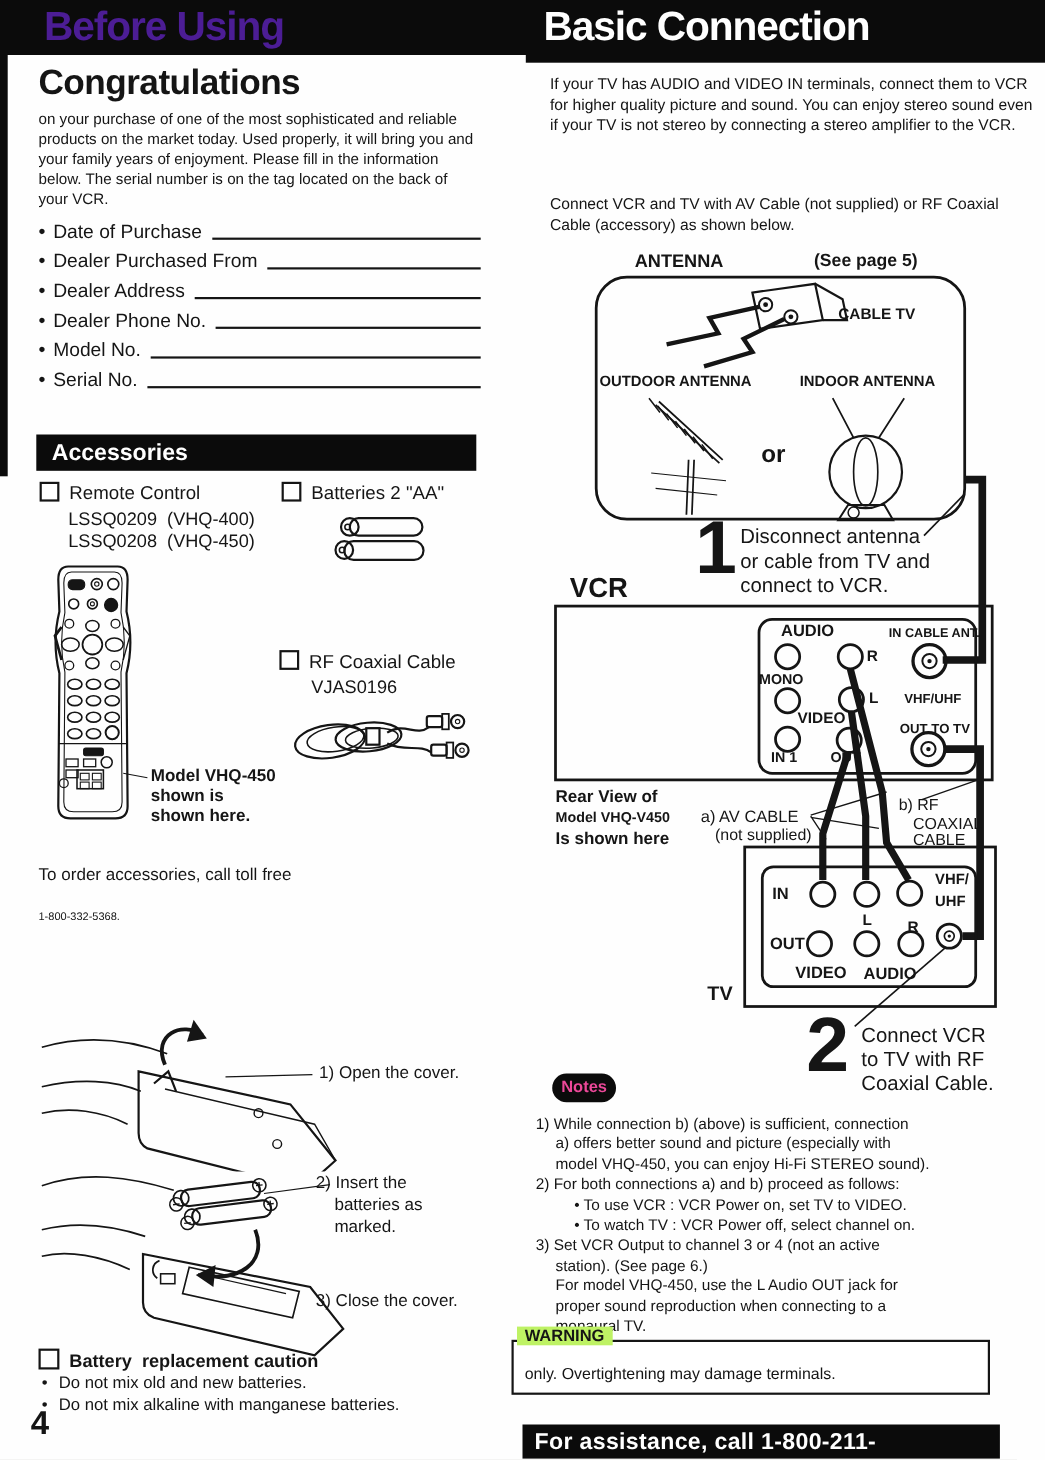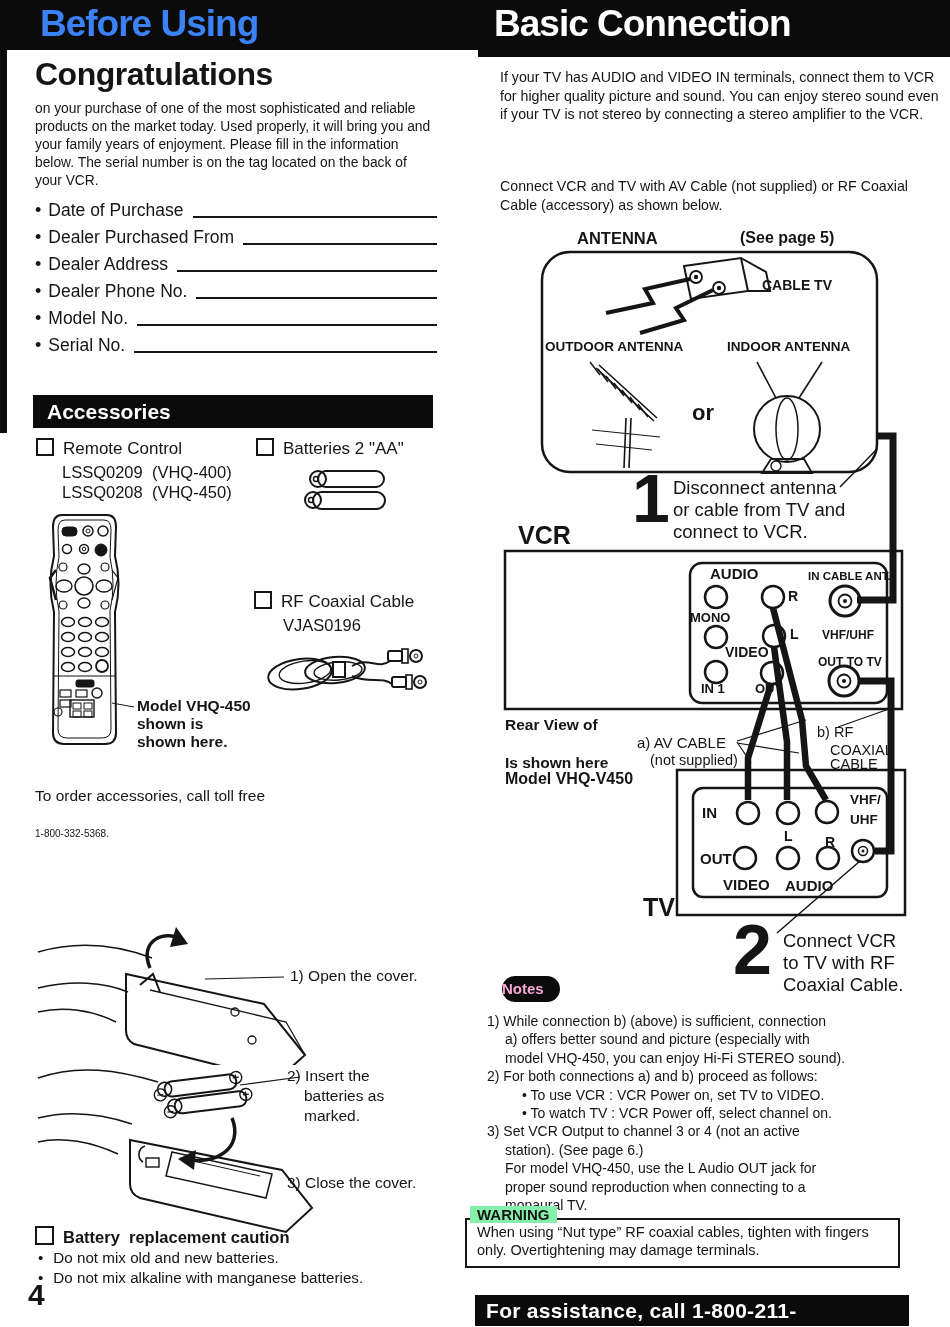--- a/index.html
+++ b/index.html
@@ -12,33 +12,33 @@
   .bar{position:absolute;background:#0b0b0b;color:#fff;font-weight:700;box-sizing:border-box;}
   .cb{display:inline-block;width:14px;height:14px;border:2.3px solid #151515;background:#fff;
       vertical-align:-2px;margin-right:9px;}
   .fillrow{position:absolute;left:0;right:0;display:flex;align-items:flex-end;height:24px;}
   .fillbullet{font-size:18px;margin-right:7px;line-height:20px;}
   .filllabel{font-size:17.5px;line-height:20px;}
   .fillline{flex:1;border-bottom:2.3px solid #151515;margin-left:9px;margin-bottom:2px;}
   .note-line{position:relative;font-size:14px;line-height:18.4px;white-space:pre;}
   .ind1{margin-left:18px;} .ind2{margin-left:35px;}
   svg{position:absolute;}
-  .badge{position:absolute;background:#0b0b0b;color:#f9a8d4;font-weight:700;text-align:left;
+  .badge{position:absolute;background:#0b0b0b;color:#ec4899;font-weight:700;text-align:center;
          border-radius:14px;}
   .warnbox{position:absolute;border:2.5px solid #151515;background:#fff;box-sizing:border-box;}
 </style>
 </head>
 <body>
 
 <div class="page">
 
   <div class="bar" style="left:0;top:0;width:950px;height:50px;"></div>
   <div class="bar" style="left:478px;top:50px;width:472px;height:7px;"></div>
   <div class="bar" style="left:0;top:50px;width:7px;height:383px;"></div>
-  <div class="t b" style="left:40px;top:3px;font-size:37px;letter-spacing:-1px;color:#3b82f6;z-index:2;">Before Using</div>
+  <div class="t b" style="left:40px;top:3px;font-size:37px;letter-spacing:-1px;color:#4c1d95;z-index:2;">Before Using</div>
   <div class="t b" style="left:494px;top:3px;font-size:37px;letter-spacing:-1px;color:#fff;z-index:2;">Basic Connection</div>
 
   <div class="t b" style="left:35px;top:56px;font-size:32px;letter-spacing:-0.5px;">Congratulations</div>
   <div class="wrap" style="left:35px;top:100px;width:398px;font-size:13.8px;line-height:18px;">on your purchase of one of the most sophisticated and reliable products on the market today. Used properly, it will bring you and your family years of enjoyment. Please fill in the information below. The serial number is on the tag located on the back of your VCR.</div>
 
   <div style="position:absolute;left:35px;top:196px;width:402px;height:165px;">
     <div class="fillrow" style="top:0;">
       <span class="fillbullet">•</span>
       <span class="filllabel">Date of Purchase</span>
       <span class="fillline"></span>
@@ -316,38 +316,38 @@
   <div class="t b" style="left:788px;top:588px;font-size:14px;">R</div>
   <div class="t b" style="left:790px;top:626px;font-size:14px;">L</div>
   <div class="t b" style="left:725px;top:644px;font-size:14px;">VIDEO</div>
   <div class="t b" style="left:701px;top:681px;font-size:13px;">IN 1</div>
   <div class="t b" style="left:755px;top:681px;font-size:13px;">OUT</div>
   <div class="t b" style="left:808px;top:570px;font-size:11.5px;">IN CABLE ANT.</div>
   <div class="t b" style="left:822px;top:628px;font-size:12px;">VHF/UHF</div>
   <div class="t b" style="left:818px;top:655px;font-size:12px;">OUT TO TV</div>
 
   <div class="t b" style="left:505px;top:716px;font-size:15.5px;">Rear View of</div>
-  <div class="t b" style="left:505px;top:735px;font-size:16px;margin-top:35px;">Model VHQ-V450</div>
+  <div class="t b" style="left:505px;top:735px;font-size:13px;">Model VHQ-V450</div>
   <div class="t b" style="left:505px;top:754px;font-size:15.5px;">Is shown here</div>
 
   <div class="t" style="left:637px;top:734px;font-size:15px;">a) AV CABLE</div>
   <div class="t" style="left:650px;top:752px;font-size:14.5px;">(not supplied)</div>
   <div class="t" style="left:817px;top:724px;font-size:14.5px;">b) RF</div>
   <div class="t" style="left:830px;top:742px;font-size:14.5px;">COAXIAL</div>
   <div class="t" style="left:830px;top:756px;font-size:14.5px;">CABLE</div>
 
   <div class="t b" style="left:702px;top:804px;font-size:15px;">IN</div>
   <div class="t b" style="left:850px;top:792px;font-size:13.5px;">VHF/</div>
   <div class="t b" style="left:850px;top:812px;font-size:13.5px;">UHF</div>
   <div class="t b" style="left:784px;top:828px;font-size:14px;">L</div>
   <div class="t b" style="left:825px;top:834px;font-size:14px;">R</div>
   <div class="t b" style="left:700px;top:850px;font-size:15px;">OUT</div>
   <div class="t b" style="left:723px;top:876px;font-size:15px;">VIDEO</div>
   <div class="t b" style="left:785px;top:877px;font-size:15px;">AUDIO</div>
-  <div class="t b" style="left:643px;top:893px;font-size:25px;">TV</div>
+  <div class="t b" style="left:643px;top:893px;font-size:18px;">TV</div>
 
   <div class="t b" style="left:733px;top:915px;font-size:70px;line-height:70px;">2</div>
   <div class="t" style="left:783px;top:930px;font-size:18.5px;">Connect VCR</div>
   <div class="t" style="left:783px;top:952px;font-size:18.5px;">to TV with RF</div>
   <div class="t" style="left:783px;top:974px;font-size:18.5px;text-align:center;">Coaxial Cable.</div>
 
   <div class="badge" style="left:502px;top:976px;width:58px;height:26px;font-size:15px;line-height:26px;">Notes</div>
   <div style="position:absolute;left:487px;top:1012px;width:450px;">
     <div class="note-line">1) While connection b) (above) is sufficient, connection</div>
     <div class="note-line ind1">a) offers better sound and picture (especially with</div>
@@ -356,19 +356,18 @@
     <div class="note-line ind2">• To use VCR : VCR Power on, set TV to VIDEO.</div>
     <div class="note-line ind2">• To watch TV : VCR Power off, select channel on.</div>
     <div class="note-line">3) Set VCR Output to channel 3 or 4 (not an active</div>
     <div class="note-line ind1">station). (See page 6.)</div>
     <div class="note-line ind1">For model VHQ-450, use the L Audio OUT jack for</div>
     <div class="note-line ind1">proper sound reproduction when connecting to a</div>
     <div class="note-line ind1">monaural TV.</div>
   </div>
 
   <div class="warnbox" style="left:465px;top:1218px;width:435px;height:50px;"></div>
-  <div class="t b" style="left:470px;top:1206px;font-size:15px;background:#86efac;padding:0 7px;z-index:2;">WARNING</div>
-  <div class="t" style="left:477px;top:1224px;font-size:14.5px;">When using “Nut type” RF coaxial cables, tighten with fingers</div>
+  <div class="t b" style="left:470px;top:1206px;font-size:15px;background:#bef264;padding:0 7px;z-index:2;">WARNING</div>
   <div class="t" style="left:477px;top:1242px;font-size:14.5px;">only. Overtightening may damage terminals.</div>
 
   <div class="bar" style="left:475px;top:1295px;width:434px;height:31px;font-size:21px;line-height:31px;padding-left:11px;letter-spacing:0.3px;">For assistance, call 1-800-211-PANA(7262).</div>
 
 </div>
 
 </body></html>

